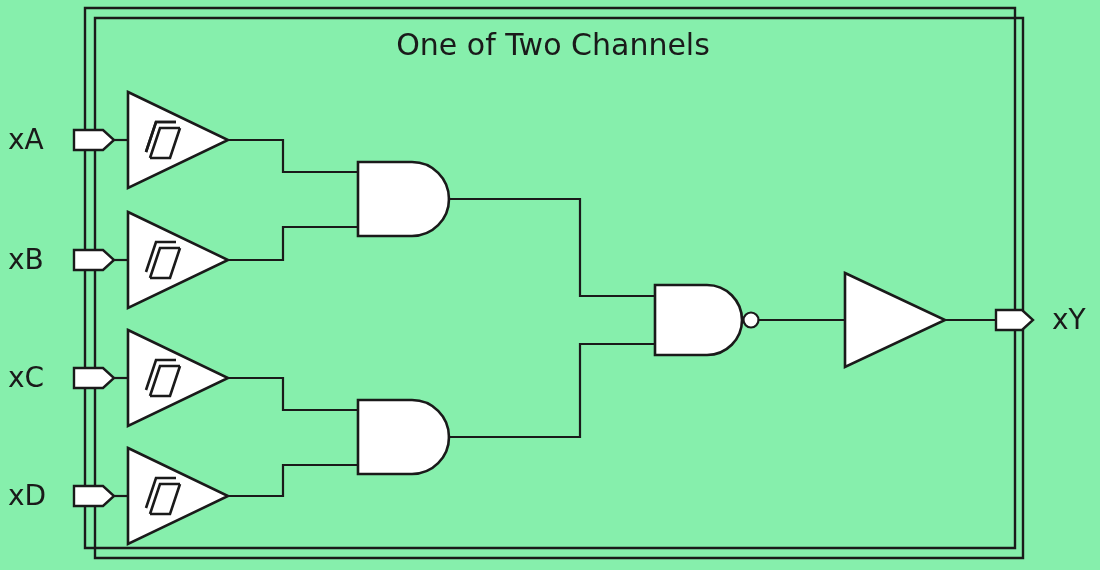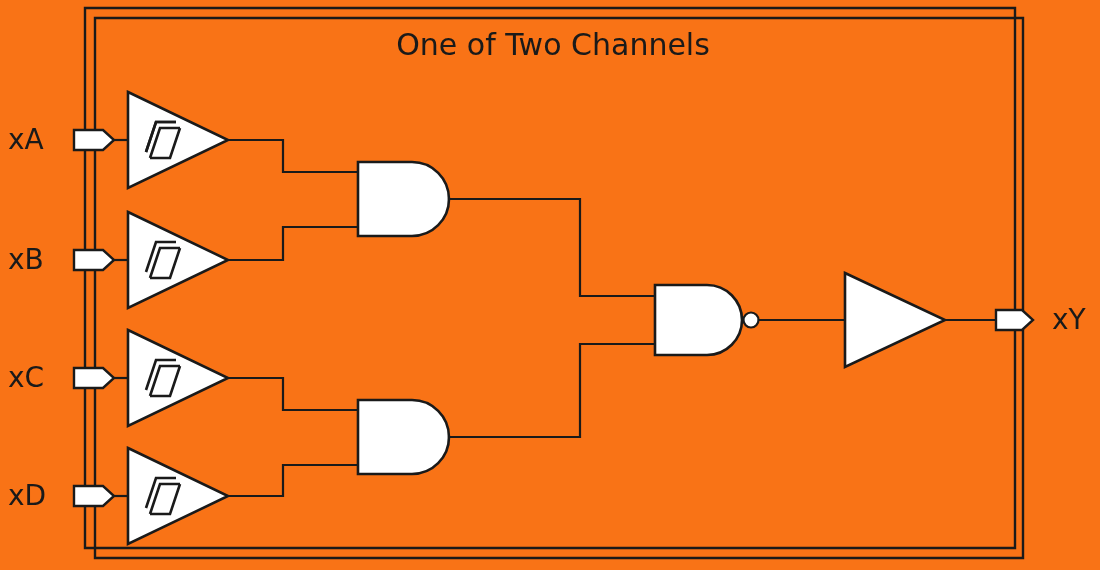--- a/index.html
+++ b/index.html
@@ -8,21 +8,21 @@
     padding: 0;
     background: #ffffff;
   }
   body {
     font-family: "DejaVu Sans", sans-serif;
   }
   #canvas {
     position: relative;
     width: 1100px;
     height: 570px;
-    background: #f97316;
+    background: #86efac;
     overflow: hidden;
   }
   #diagram {
     position: absolute;
     left: 0;
     top: 0;
   }
   .wire, .outline {
     fill: none;
     stroke: #1a1a1a;

